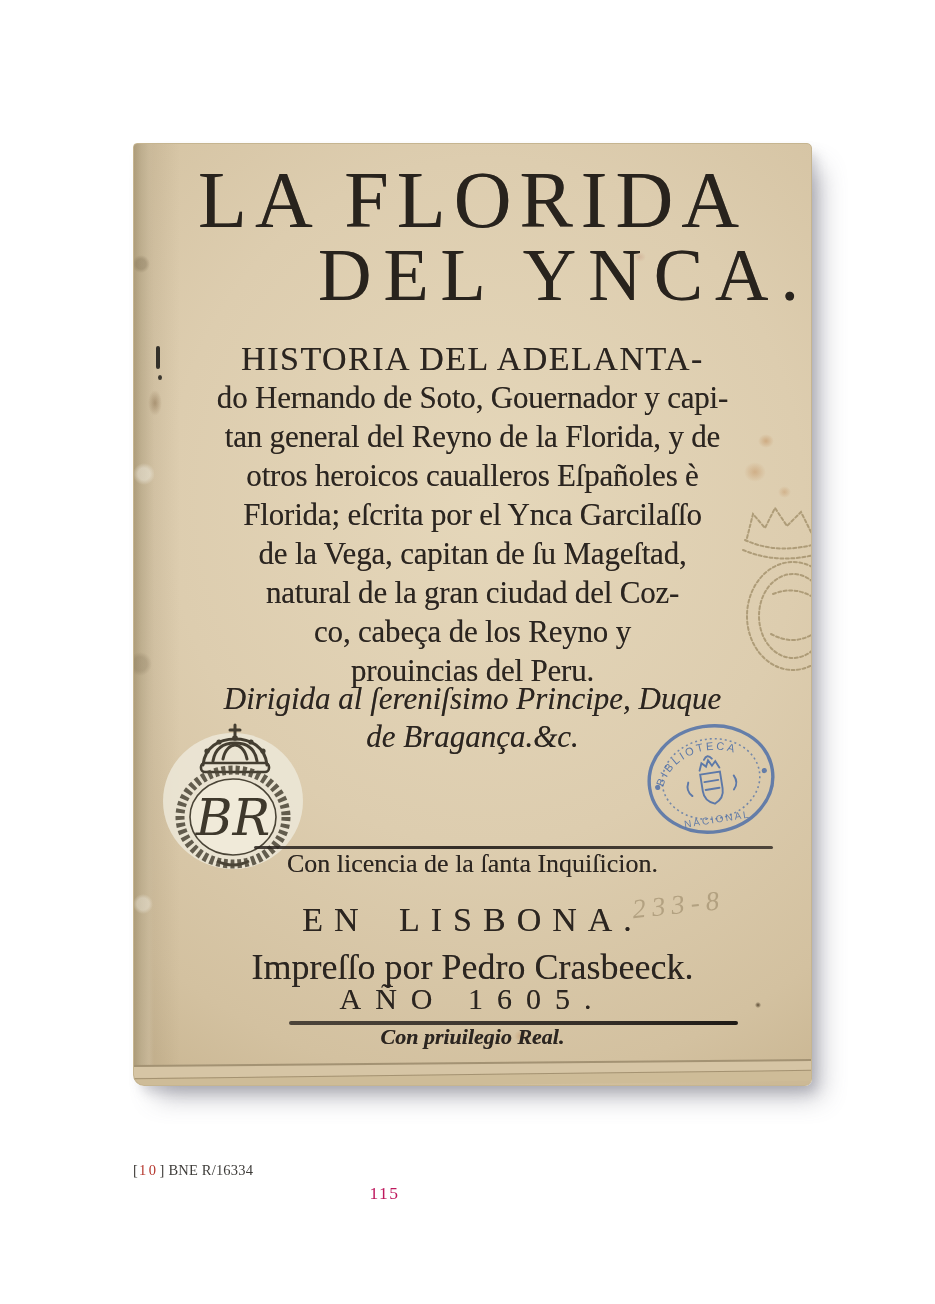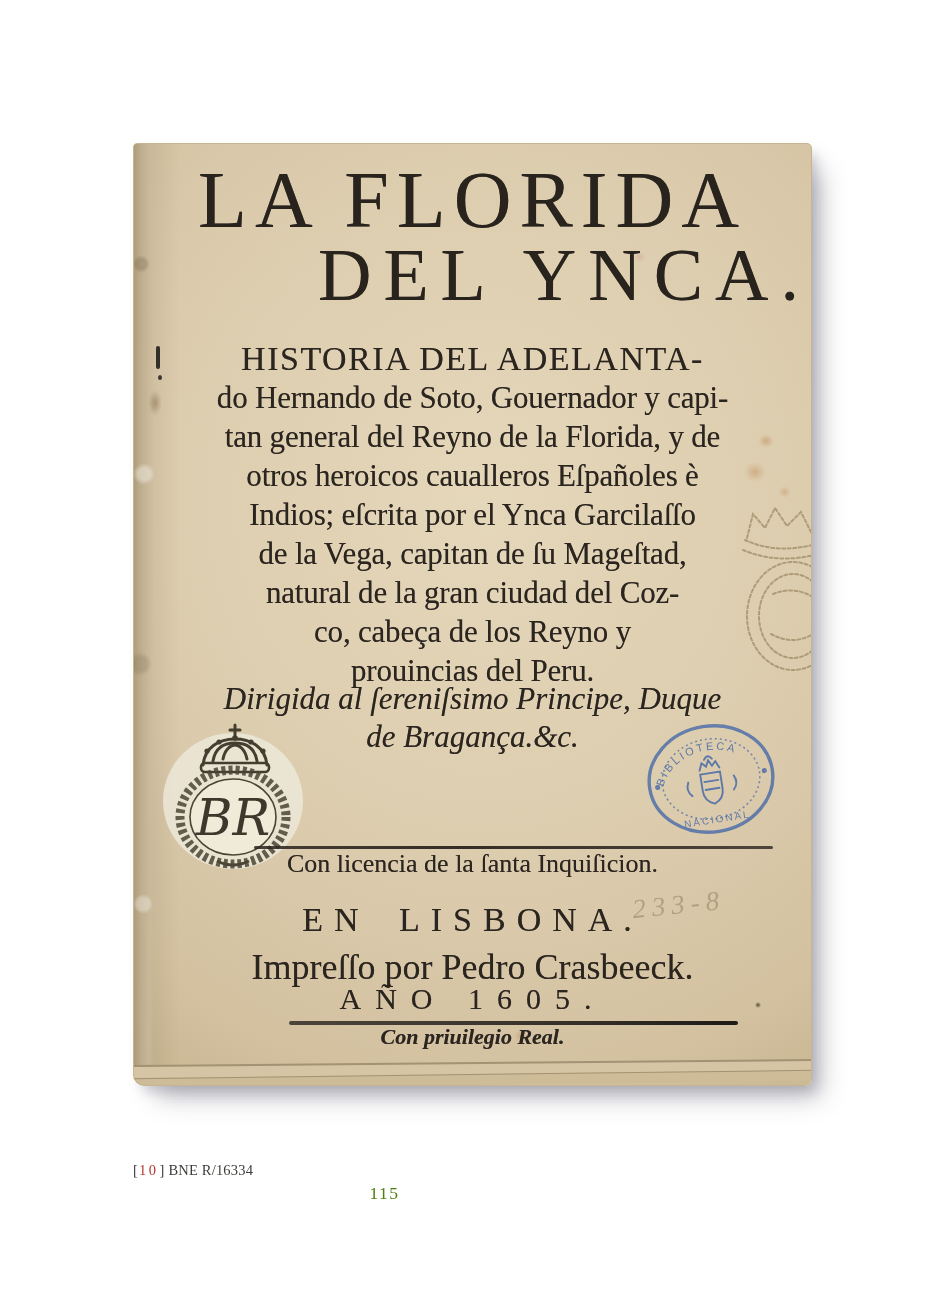--- a/index.html
+++ b/index.html
@@ -81,21 +81,21 @@
   }
 
   .br-stamp{position:absolute;left:27px;top:567px;width:148px;height:160px;}
   .blue-stamp{position:absolute;left:510px;top:577px;width:134px;height:116px;transform:rotate(-9deg);opacity:.92;}
   .watermark{position:absolute;left:583px;top:350px;width:120px;height:185px;opacity:.6;}
 
   
   .caption{position:absolute;left:133px;top:1162px;font-size:14.5px;color:#3e3c39;letter-spacing:.2px;}
   .caption .idx{color:#b5362c;letter-spacing:2.5px;margin:0 1px;}
   .folio{position:absolute;left:0;right:0;top:1183px;text-align:center;
-    font-size:17.5px;color:#4d7c0f;letter-spacing:1.5px;}
+    font-size:17.5px;color:#be185d;letter-spacing:1.5px;}
 </style>
 </head>
 <body>
 
 <div class="canvas">
 
   <div class="scan">
     <div class="binding"></div>
     <div class="binding-mottle"></div>
     <div class="gutter-shade"></div>
@@ -122,21 +122,21 @@
     </svg>
 
     <div class="tp-text title1">LA FLORIDA</div>
     <div class="tp-text title2">DEL YNCA.</div>
 
     <div class="tp-text subtitle">
       <div class="caps-line">HISTORIA DEL ADELANTA-</div>
       <div>do Hernando de Soto, Gouernador y capi-</div>
       <div>tan general del Reyno de la Florida, y de</div>
       <div>otros heroicos caualleros Eſpañoles è</div>
-      <div>Indios; eſcrita por el Ynca Garcilaſſo</div>
+      <div>Florida; eſcrita por el Ynca Garcilaſſo</div>
       <div>de la Vega, capitan de ſu Mageſtad,</div>
       <div>natural de la gran ciudad del Coz-</div>
       <div>co, cabeça de los Reyno y</div>
       <div>prouincias del Peru.</div>
     </div>
 
     <div class="tp-text dedication">
       <div>Dirigida al ſereniſsimo Principe, Duque</div>
       <div>de Bragança.&amp;c.</div>
     </div>

